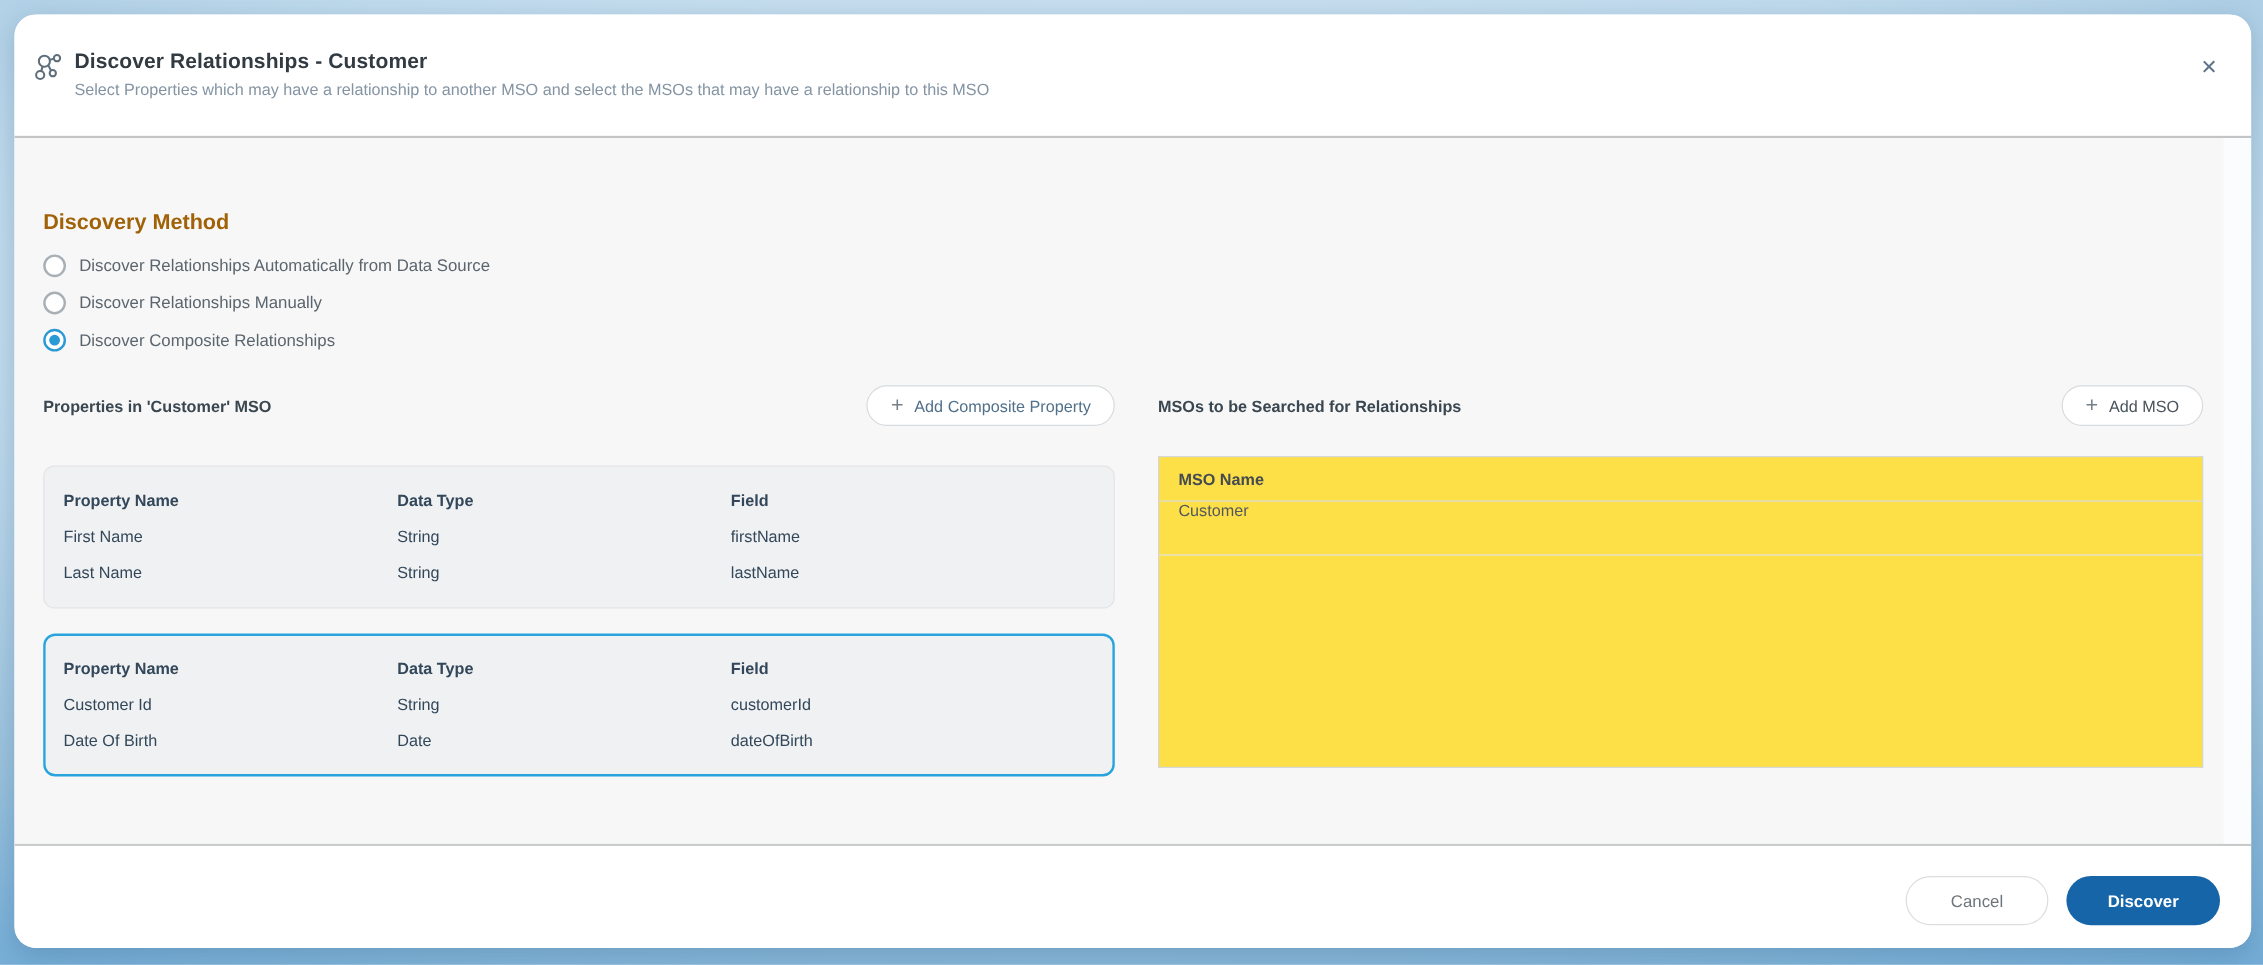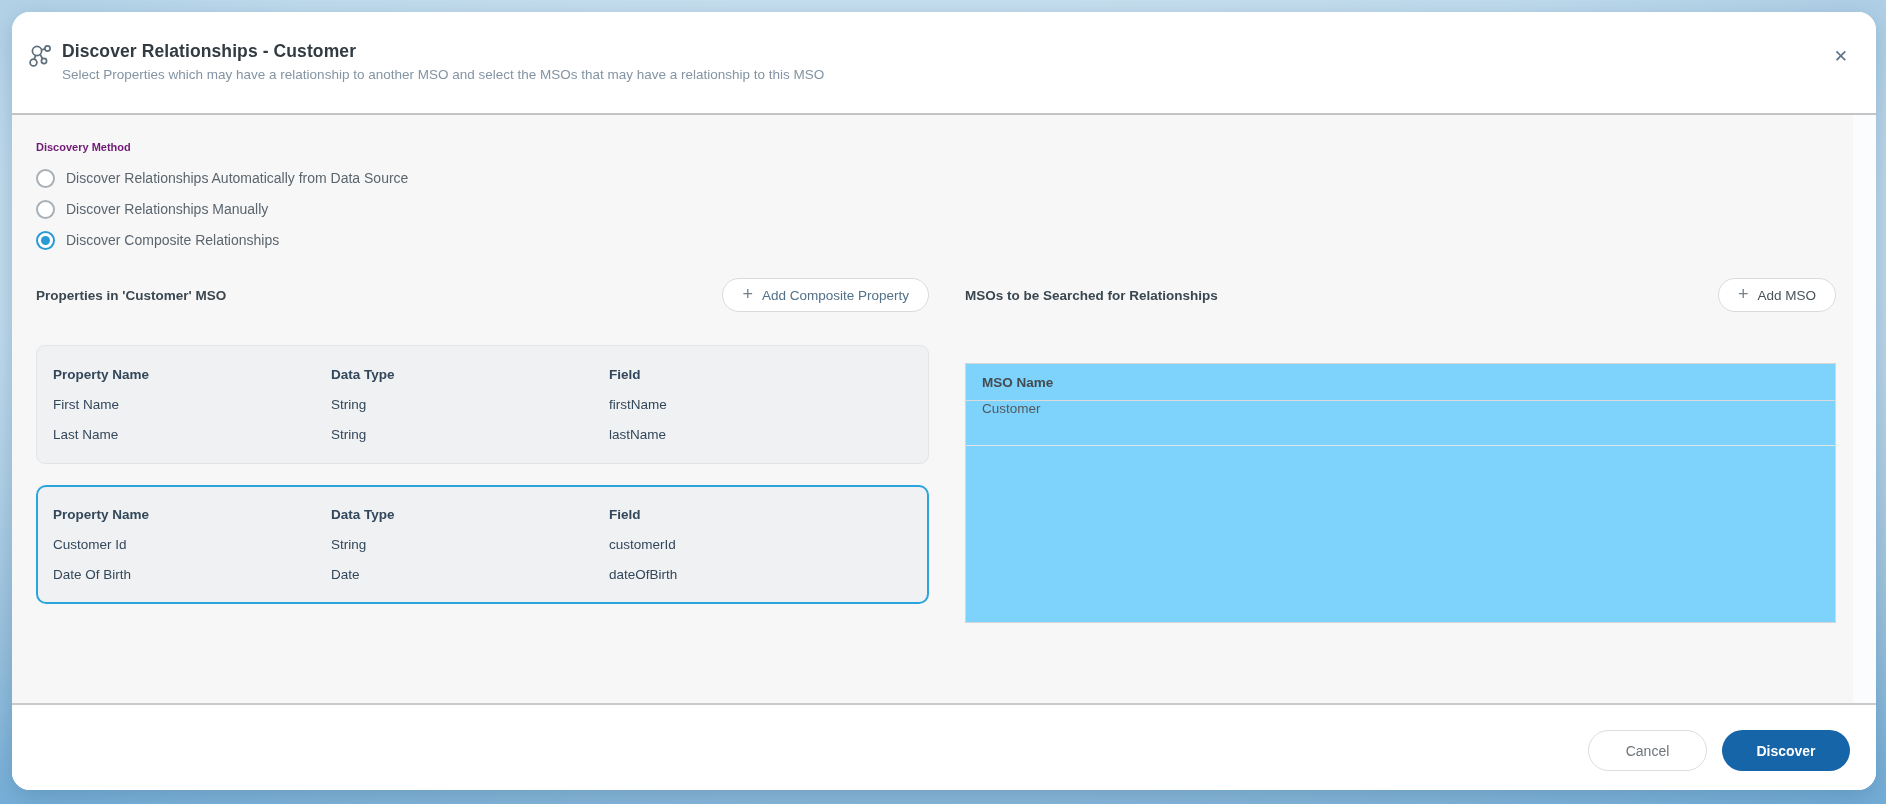--- a/index.html
+++ b/index.html
@@ -60,23 +60,24 @@
     position: relative;
     padding: 26px 0 0 24px;
   }
   .scroll-track {
     position: absolute;
     top: 0; right: 0; bottom: 0;
     width: 23px;
     background: #fbfcfd;
   }
   .dm-label {
-    font-size: 11px;
-    font-weight: 700;
-    color: #701a75;
+    font-size: 18px;
+    font-weight: 700;
+    color: #a16207;
+    margin-top: 34px;
   }
   .radio-group { margin-top: 14px; }
   .radio-row {
     display: flex;
     align-items: center;
     height: 22px;
     margin-bottom: 9px;
   }
   .radio-circle {
     width: 19px; height: 19px;
@@ -152,22 +153,22 @@
     height: 30px;
     align-items: center;
   }
   .pt-row .cell {
     font-size: 13.5px;
     color: #33475b;
   }
   .pt-row.head .cell { font-weight: 700; }
   
   .mso-table {
-    margin-top: 51px;
-    background: #7dd3fc;
+    margin-top: 25px;
+    background: #fde047;
     border: 1px solid #d5d6d7;
     height: 260px;
   }
   .mso-head-row {
     height: 37px;
     display: flex;
     align-items: center;
     padding-left: 16px;
     border-bottom: 1px solid #dadbdc;
     font-size: 13.5px;

